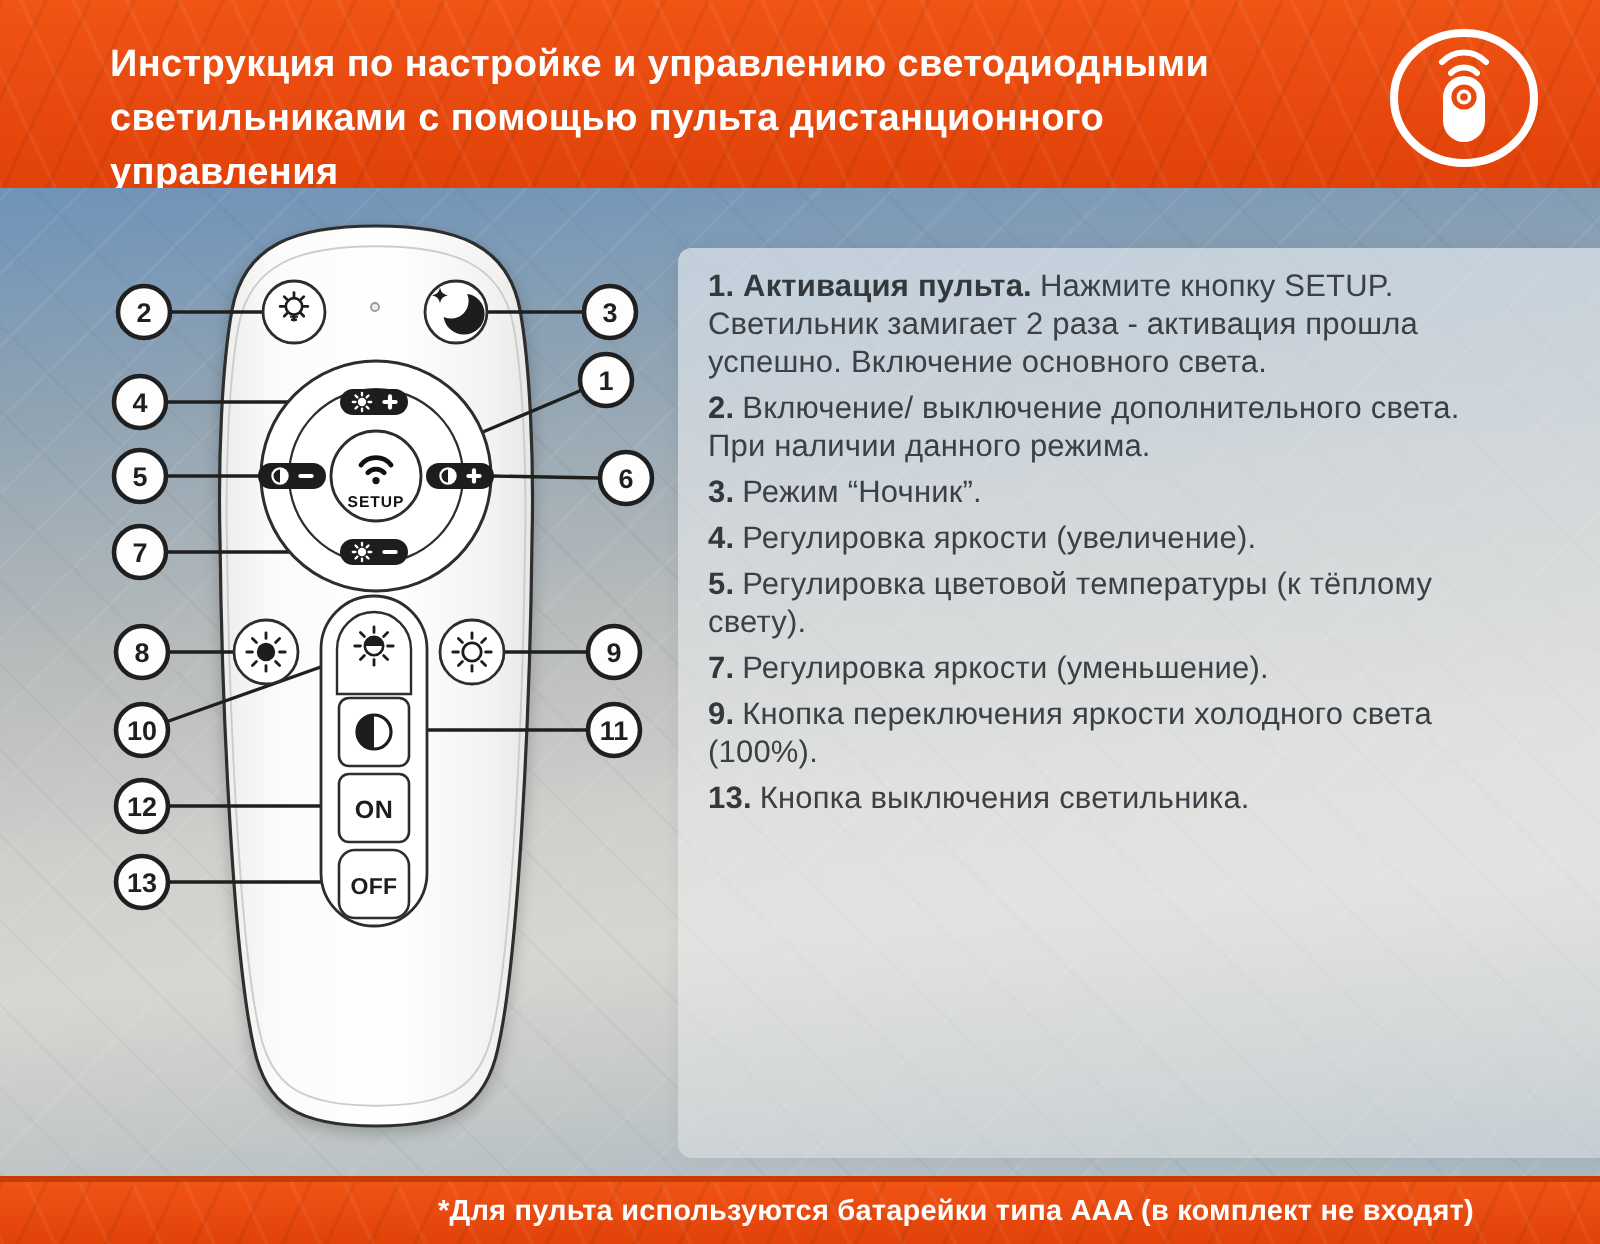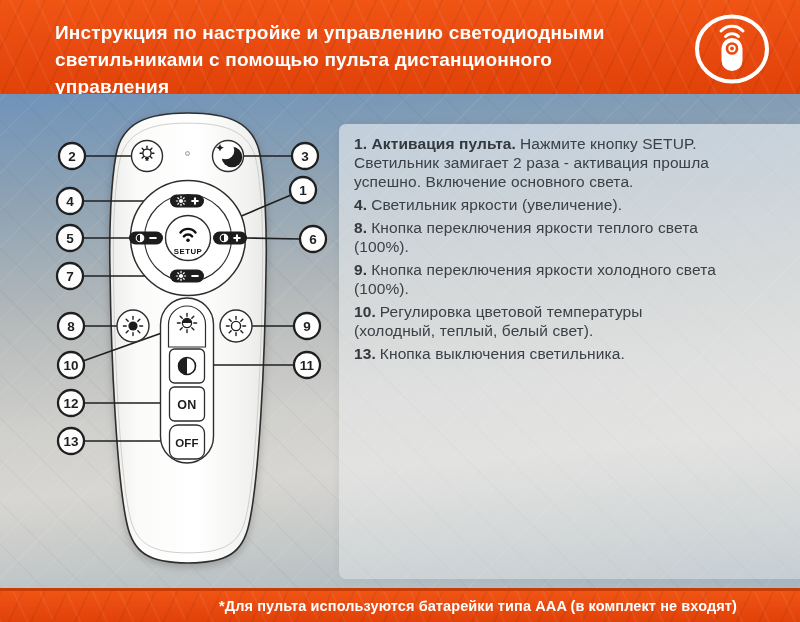--- a/index.html
+++ b/index.html
@@ -74,32 +74,34 @@
       <circle cx="42" cy="41.5" r="1.9" fill="#e8490f"></circle>
     </svg>
   </div>
 
   <div class="main">
 
     <div class="text-panel">
       <div class="instructions">
   <p class="ins"><b>1. Активация пульта.</b><span>Нажмите кнопку SETUP. Светильник замигает 2 раза - активация прошла успешно. Включение основного света.</span></p>
 
-
-
-  <p class="ins"><b>4.</b><span>Светильник яркости (увеличение).</span></p>
-
-
-
-
-  <p class="ins"><b>8.</b><span>Кнопка переключения яркости теплого света (100%).</span></p>
+  <p class="ins"><b>2.</b><span>Включение/ выключение дополнительного света. При наличии данного режима.</span></p>
+
+  <p class="ins"><b>3.</b><span>Режим “Ночник”.</span></p>
+
+  <p class="ins"><b>4.</b><span>Регулировка яркости (увеличение).</span></p>
+
+  <p class="ins"><b>5.</b><span>Регулировка цветовой температуры (к&nbsp;тёплому свету).</span></p>
+
+
+  <p class="ins"><b>7.</b><span>Регулировка яркости (уменьшение).</span></p>
+
 
   <p class="ins"><b>9.</b><span>Кнопка переключения яркости холодного света (100%).</span></p>
 
-  <p class="ins"><b>10.</b><span>Регулировка цветовой температуры (холодный,&nbsp;теплый,&nbsp;белый&nbsp;свет).</span></p>
 
 
 
   <p class="ins"><b>13.</b><span>Кнопка выключения светильника.</span></p>
 </div>
     </div>
 
     <svg class="remote-svg" width="310" height="485" viewBox="0 0 310 485">
       <defs>
         <linearGradient id="bodyGrad" x1="0" y1="0" x2="1" y2="0">

